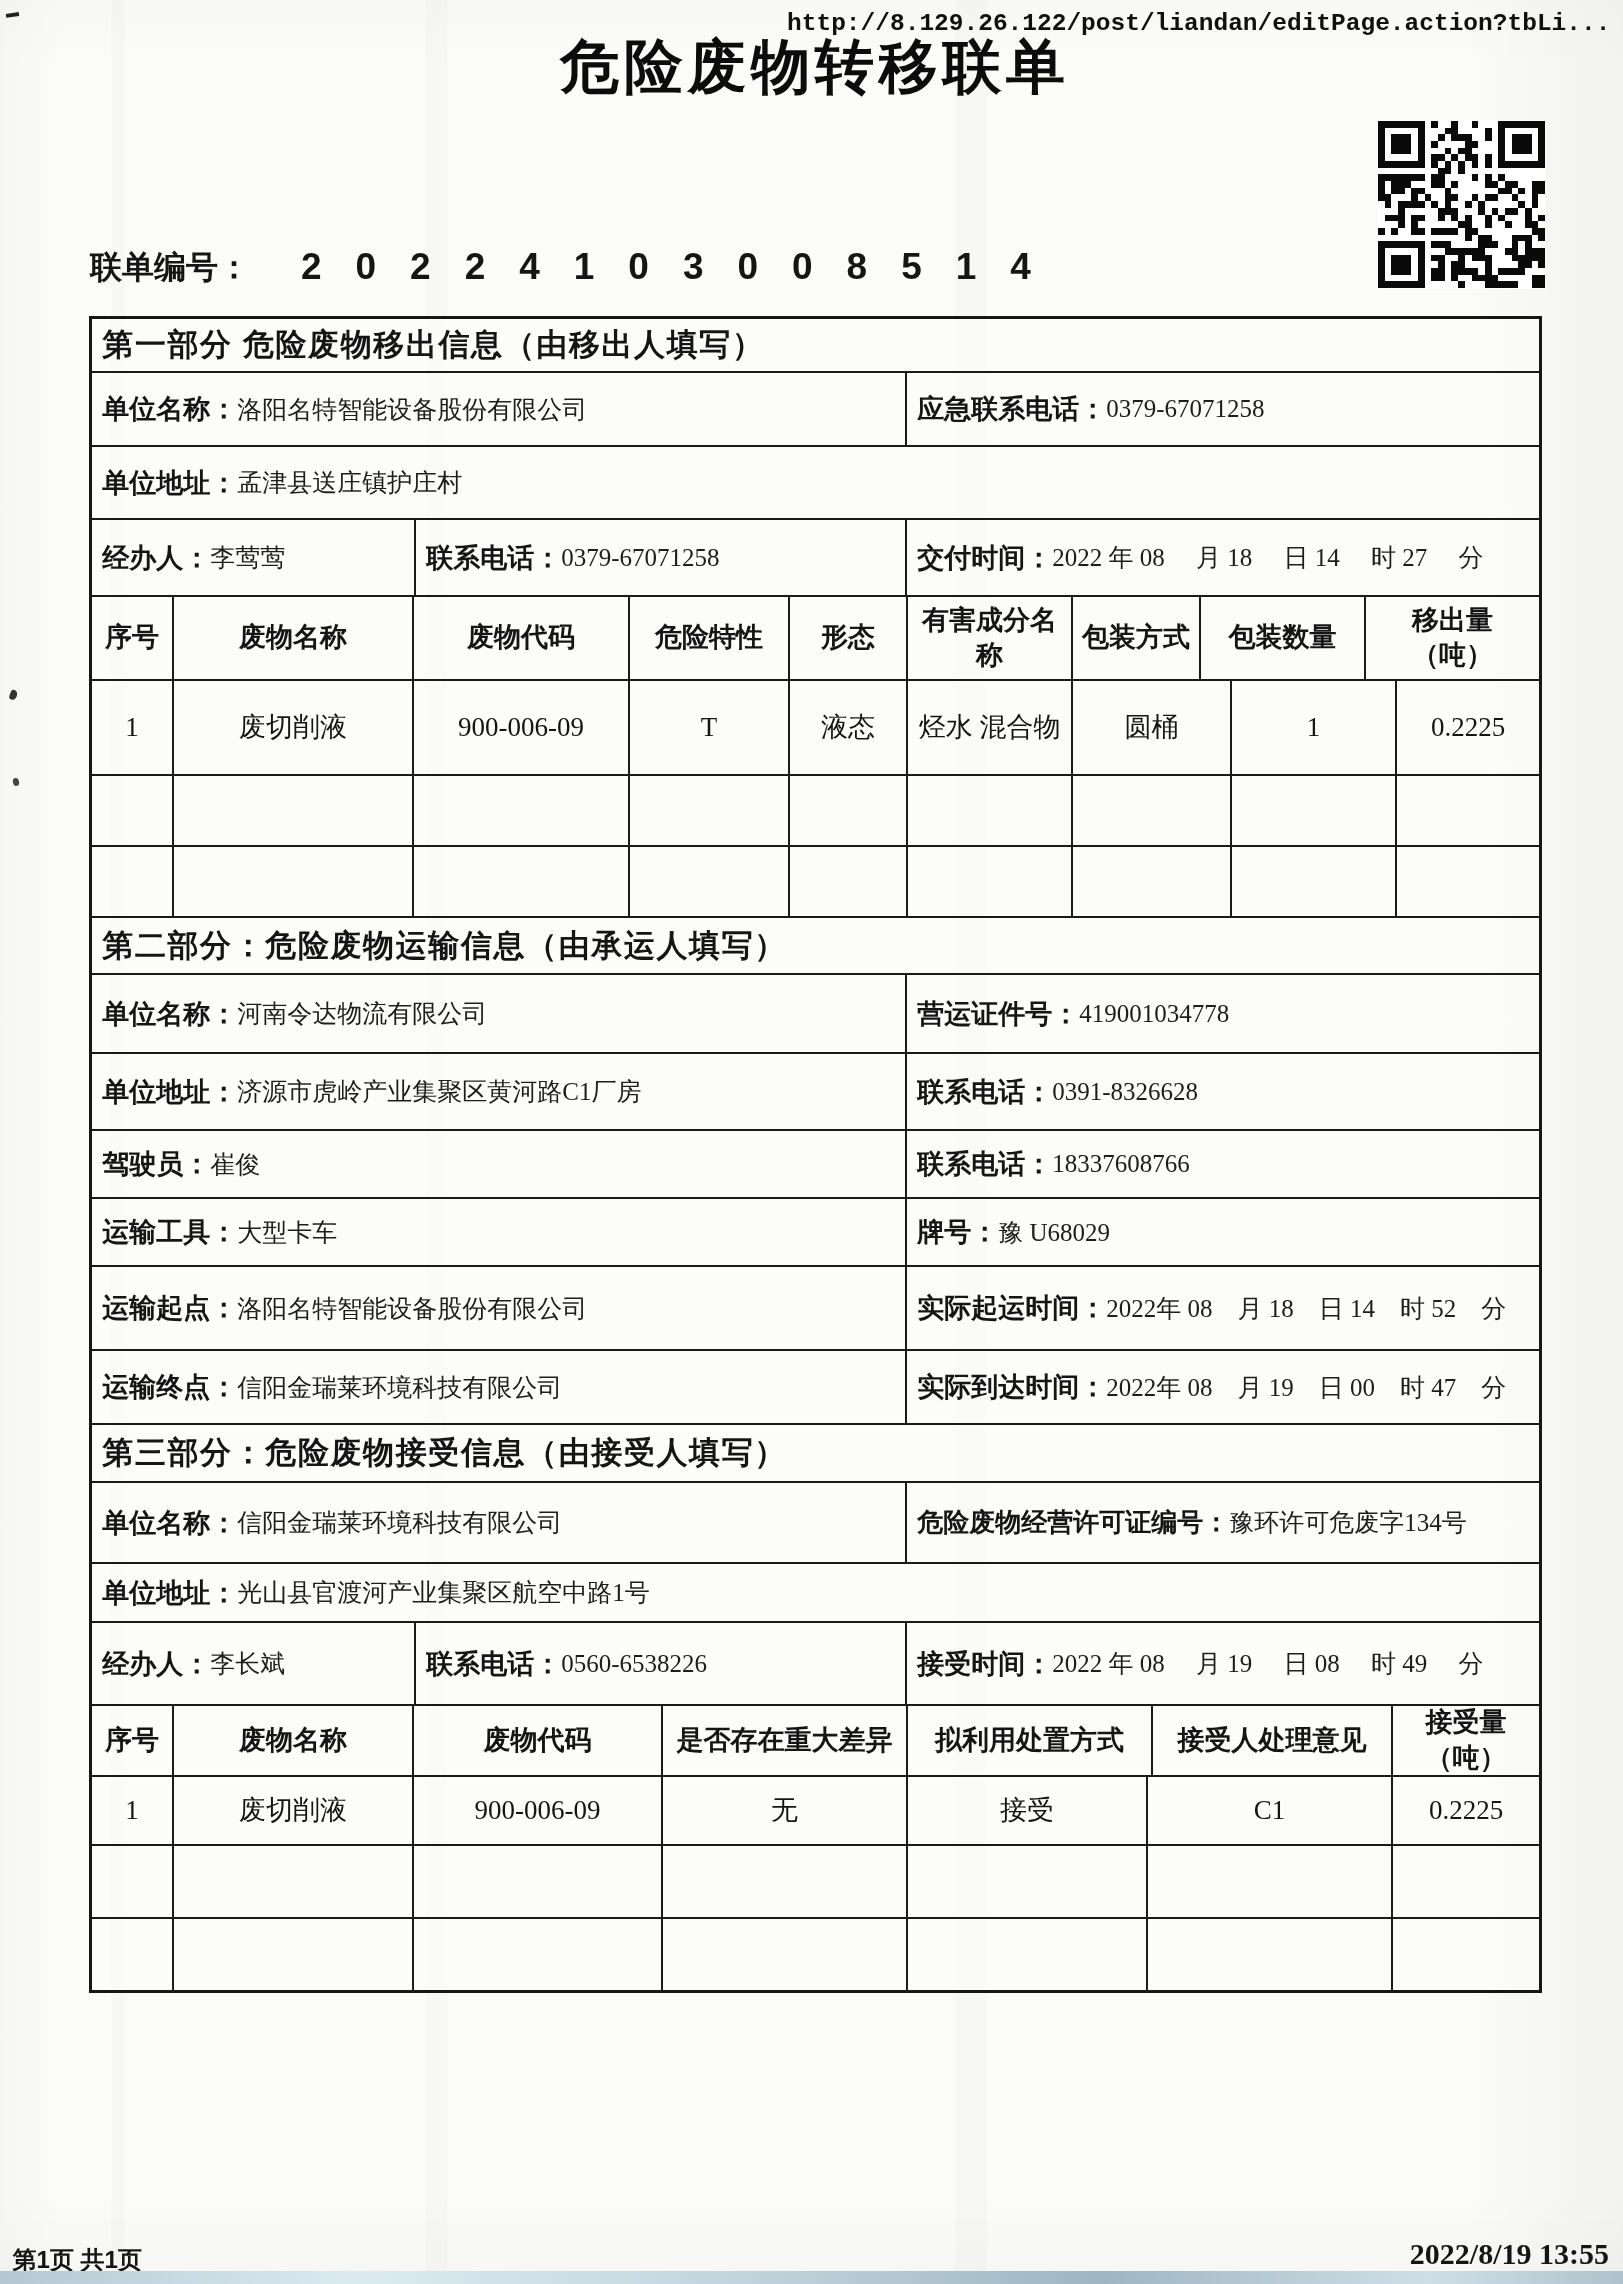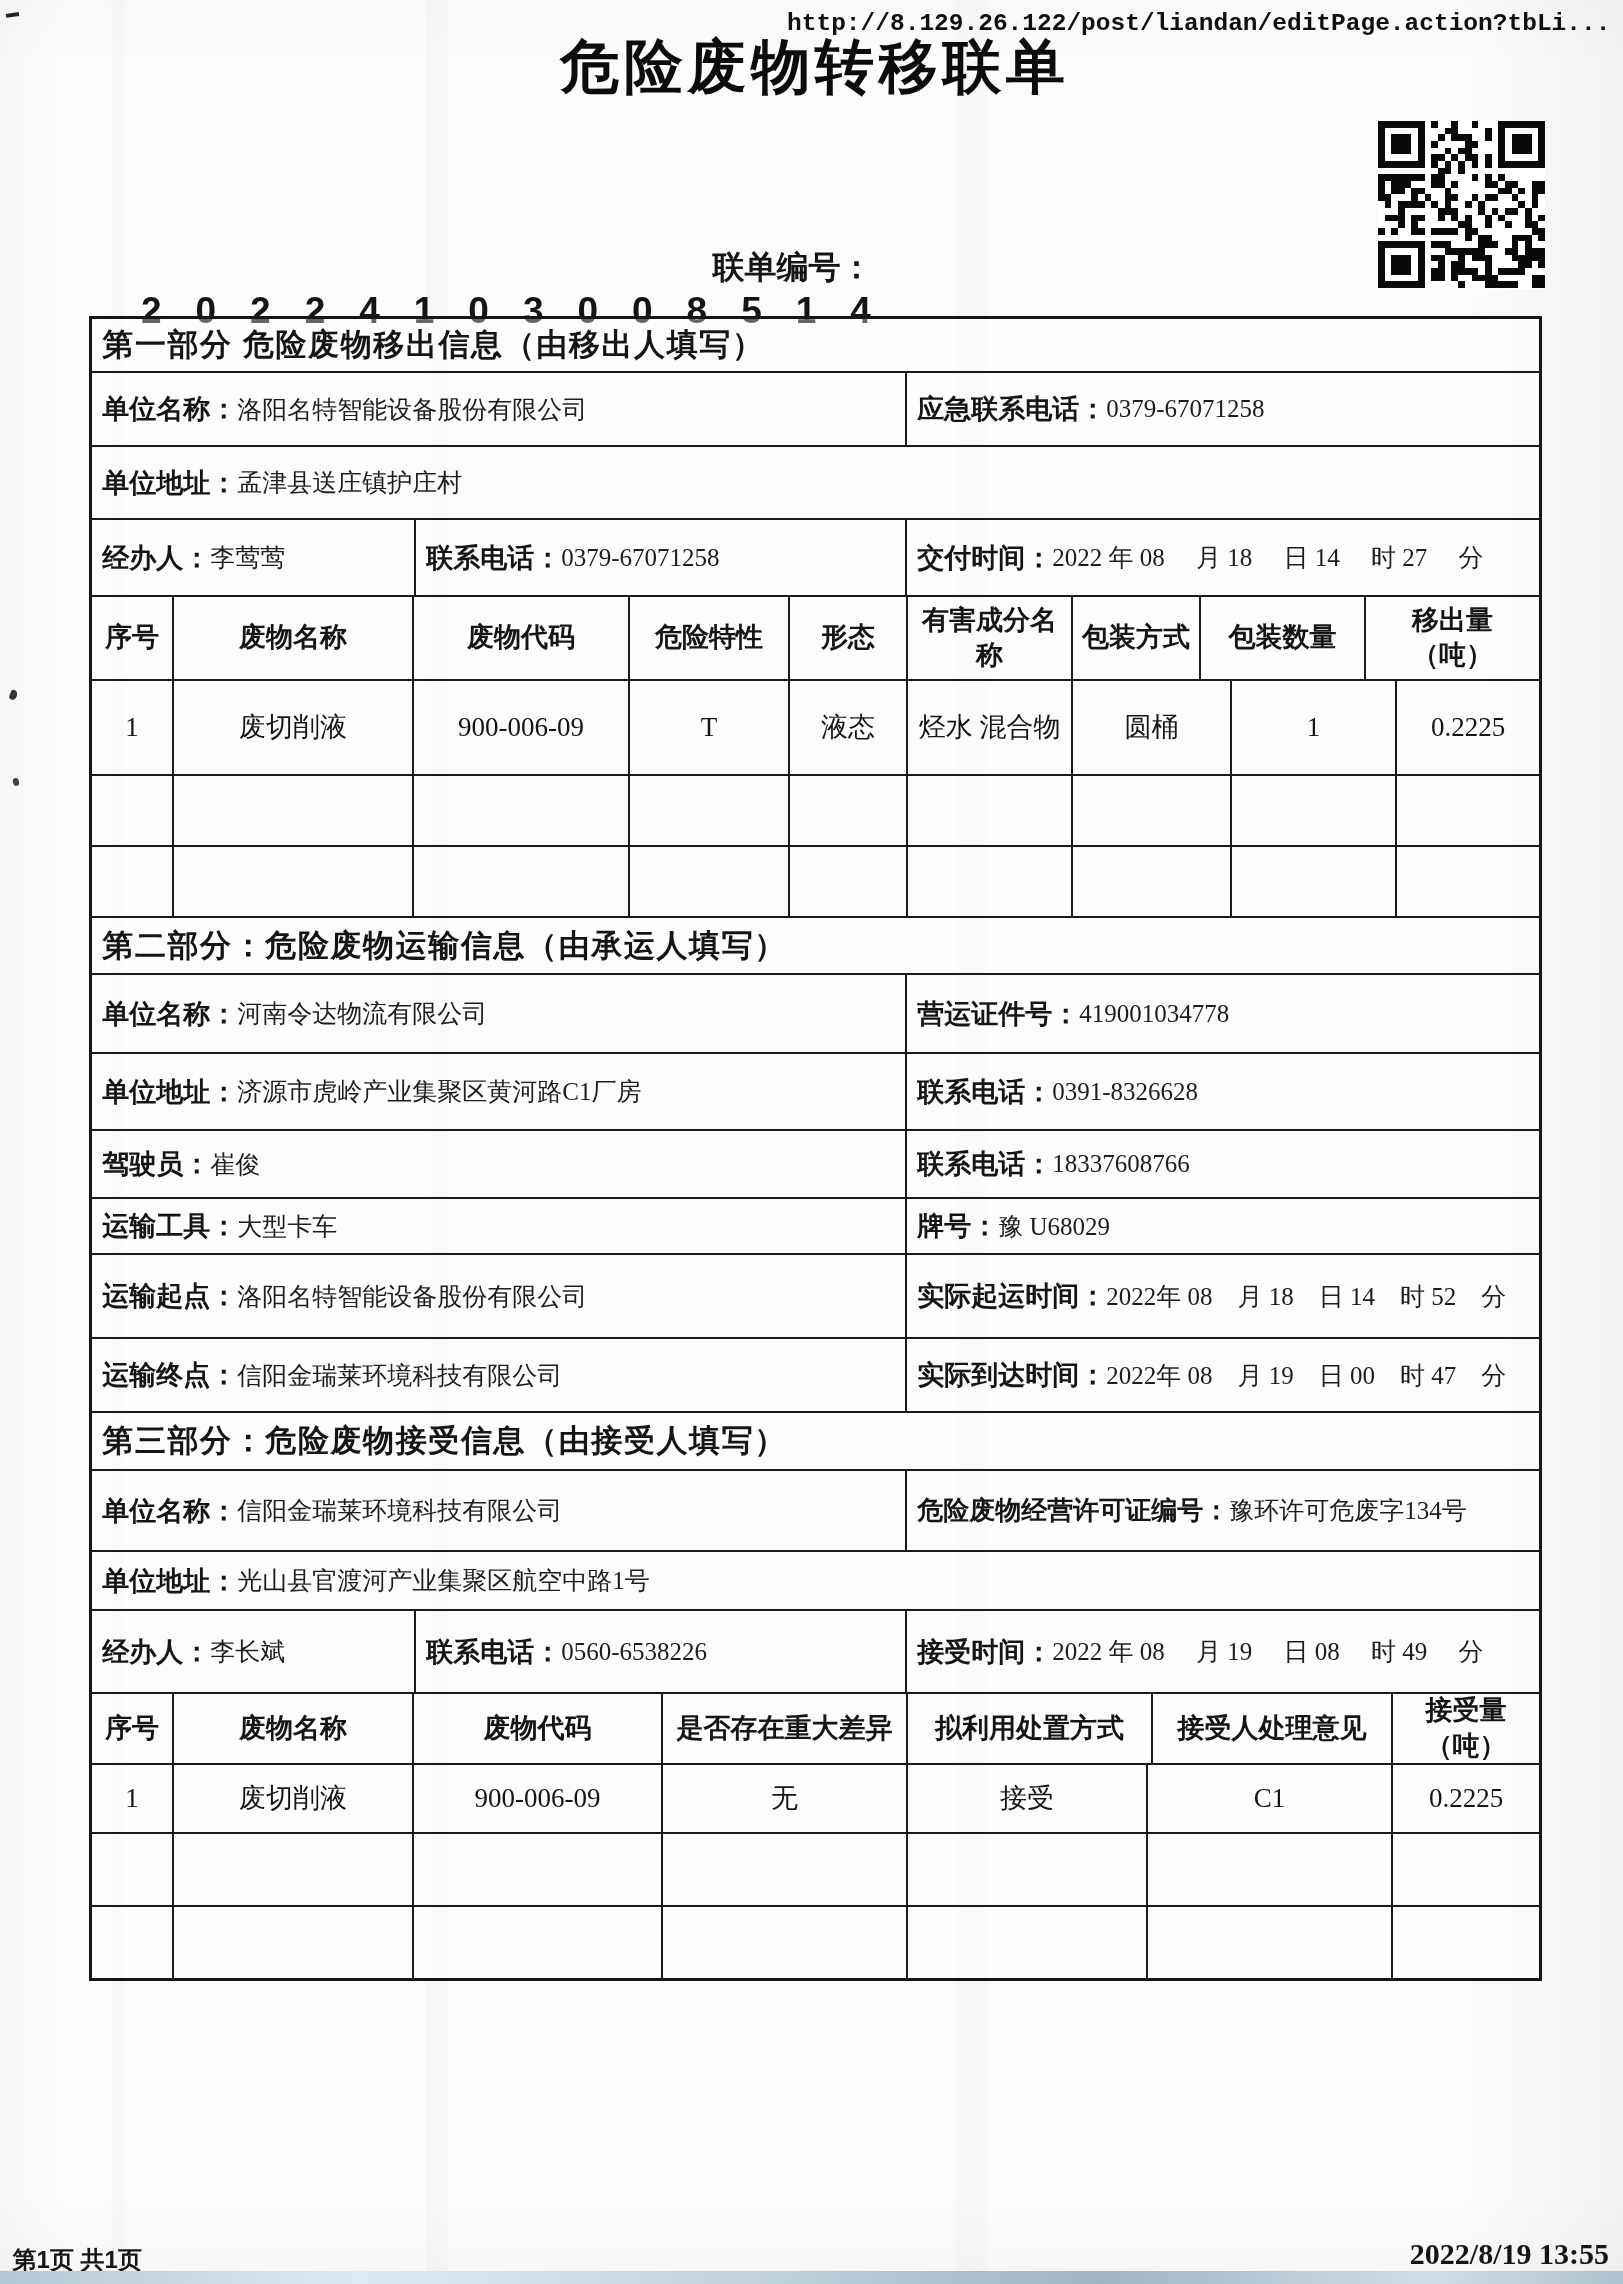--- a/index.html
+++ b/index.html
@@ -24,21 +24,21 @@
     font-size:24.5px;font-weight:700;letter-spacing:0px;color:#101010;
     white-space:pre;
   }
   .doc-title{
     position:absolute;top:28px;left:815px;transform:translateX(-50%);
     font-size:59px;font-weight:700;letter-spacing:4.7px;white-space:pre;color:#0c0c0c;
   }
   .qr{position:absolute;left:1378px;top:120px;width:167px;height:169px;background:#fff;}
   .qr svg{width:100%;height:100%;display:block;}
 
-  .form-no{position:absolute;left:90px;top:246px;height:47px;display:flex;align-items:flex-end;white-space:pre;flex-direction:column;}
+  .form-no{position:absolute;left:90px;top:246px;height:47px;display:flex;align-items:flex-start;white-space:pre;}
   .form-no .lbl{font-size:32px;font-weight:700;}
   .form-no .digits{
     font-family:Liberation Sans, sans-serif;
     font-size:37px;font-weight:700;margin-left:51px;word-spacing:20.5px;letter-spacing:1.6px;
   }
 
   
   .form{
     position:absolute;left:89px;top:316px;width:1453px;
     border:3.2px solid #161616;box-sizing:border-box;background:rgba(255,255,255,0.35);
@@ -522,21 +522,21 @@
     <div class="cell" style="width:815px">
       <span class="label">驾驶员：</span>
       <span class="value">崔俊</span>
     </div>
     <div class="cell" style="flex:1">
       <span class="label">联系电话：</span>
       <span class="value">18337608766</span>
     </div>
   </div>
 
-  <div class="row" style="height:56px">
+  <div class="row" style="height:68px">
     <div class="cell" style="width:815px">
       <span class="label">运输工具：</span>
       <span class="value">大型卡车</span>
     </div>
     <div class="cell" style="flex:1">
       <span class="label">牌号：</span>
       <span class="value">豫 U68029</span>
     </div>
   </div>
 

